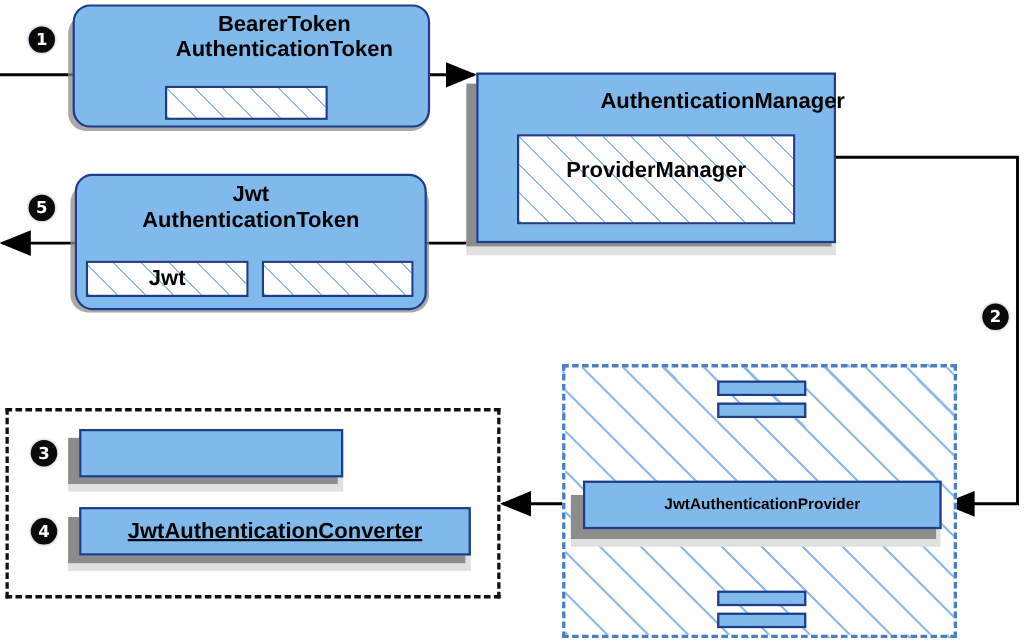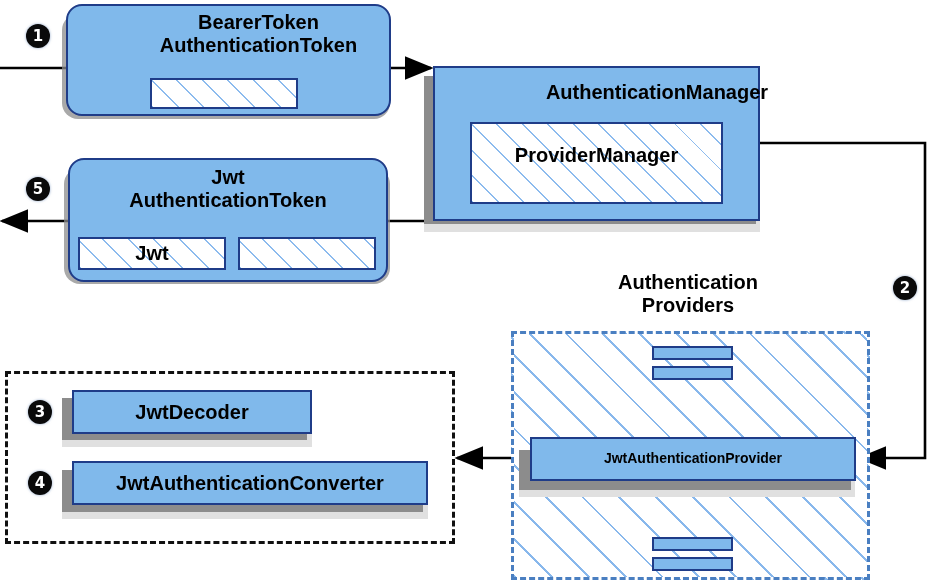--- a/index.html
+++ b/index.html
@@ -137,43 +137,40 @@
 
   <div class="shadow-light" style="left:424px;top:80px;width:336px;height:152px;"></div>
   <div class="shadow-grey" style="left:424px;top:76px;width:332px;height:148px;"></div>
   <div class="abs blue-box" style="left:433px;top:66px;width:327px;height:155px;"></div>
   <div class="label" style="left:433px;top:78px;width:362px;height:28px;font-size:20px;margin-left:43px;">AuthenticationManager</div>
   <div class="hatch-white" style="position:absolute;left:470px;top:122px;width:253px;height:82px;"></div>
   <div class="label" style="left:470px;top:122px;width:253px;height:66px;font-size:20px;">ProviderManager</div>
 
   <div class="bullet" style="left:893px;top:276px;">2</div>
 
-  <div class="label" style="left:560px;top:266px;width:256px;height:56px;font-size:20px;">Authentication
-Providers</div>
 
   <div class="dash-blue-hatch" style="left:511px;top:331px;width:359px;height:249px;"></div>
 
   <div class="abs blue-box" style="left:652px;top:346px;width:81px;height:14px;"></div>
   <div class="abs blue-box" style="left:652px;top:366px;width:81px;height:14px;"></div>
 
   <div class="shadow-light" style="left:519px;top:455px;width:336px;height:42px;"></div>
   <div class="shadow-grey" style="left:519px;top:450px;width:332px;height:40px;"></div>
   <div class="abs blue-box" style="left:530px;top:437px;width:326px;height:44px;"></div>
   <div class="label" style="left:530px;top:437px;width:326px;height:44px;font-size:14px;">JwtAuthenticationProvider</div>
 
   <div class="abs blue-box" style="left:652px;top:537px;width:81px;height:14px;"></div>
   <div class="abs blue-box" style="left:652px;top:557px;width:81px;height:14px;"></div>
 
   <div class="dash-black" style="left:5px;top:371px;width:450px;height:173px;"></div>
 
   <div class="shadow-light" style="left:62px;top:402px;width:250px;height:45px;"></div>
   <div class="shadow-grey" style="left:62px;top:398px;width:245px;height:42px;"></div>
   <div class="abs blue-box" style="left:72px;top:390px;width:240px;height:44px;"></div>
-  <div class="label" style="left:72px;top:390px;width:240px;height:44px;font-size:20px;">JwtDecoder</div>
   <div class="bullet" style="left:28px;top:400px;">3</div>
 
   <div class="shadow-light" style="left:62px;top:474px;width:366px;height:45px;"></div>
   <div class="shadow-grey" style="left:62px;top:470px;width:361px;height:42px;"></div>
   <div class="abs blue-box" style="left:72px;top:461px;width:356px;height:44px;"></div>
-  <div class="label" style="left:72px;top:461px;width:356px;height:44px;font-size:20px;">JwtAuthenticationConverter</div>
+  <div class="label" style="left:72px;top:461px;width:356px;height:44px;font-size:20px;text-decoration:underline;">JwtAuthenticationConverter</div>
   <div class="bullet" style="left:28px;top:471px;">4</div>
 
 </div>
 
 </body></html>

